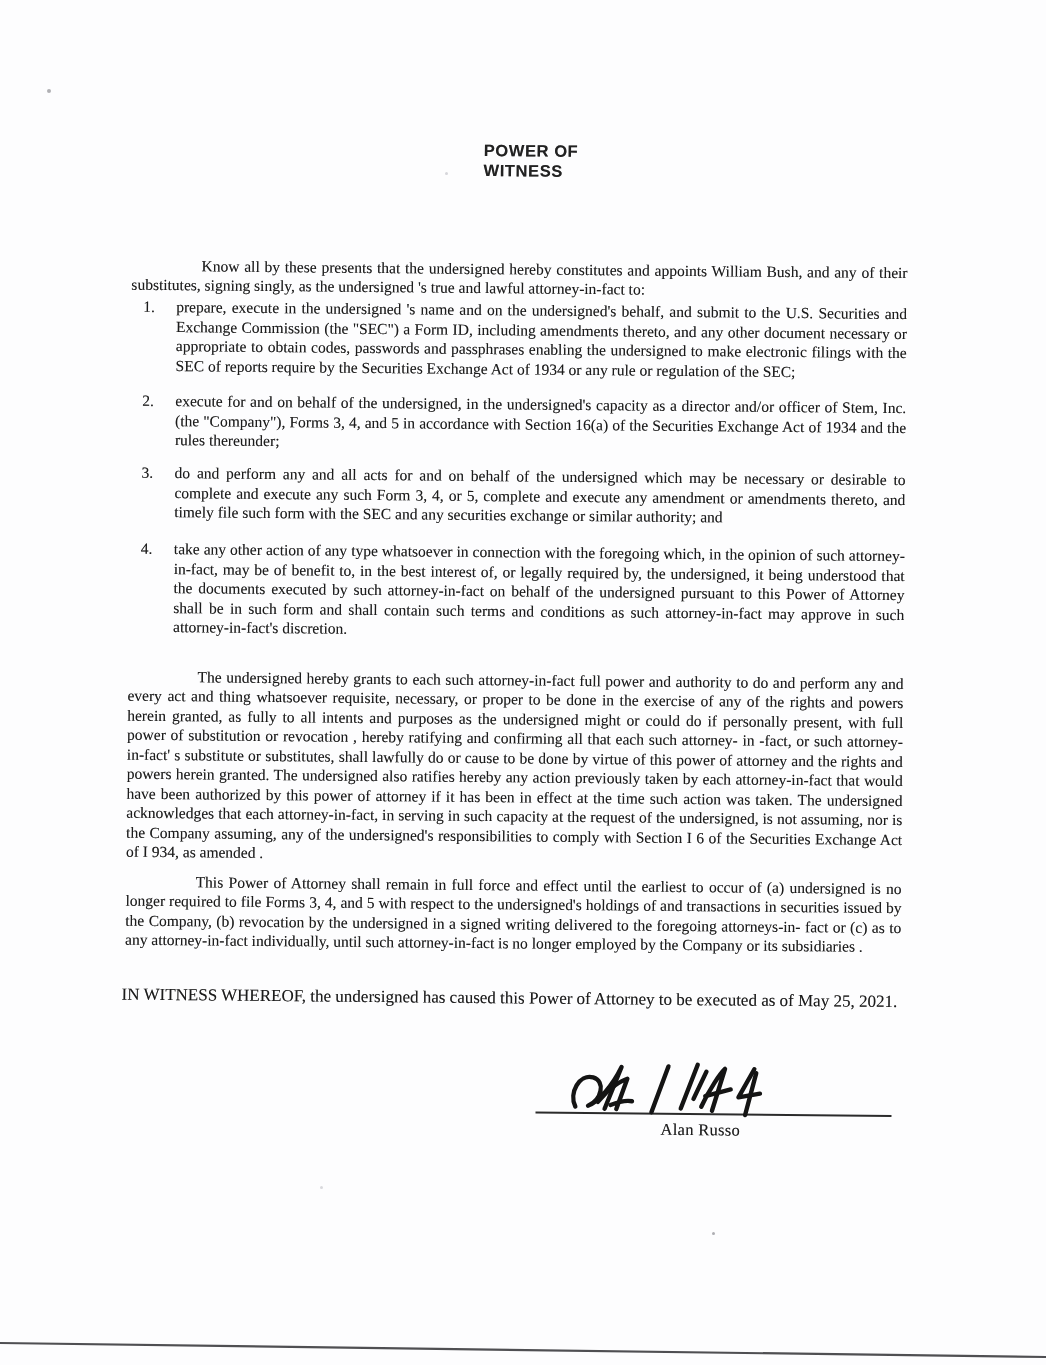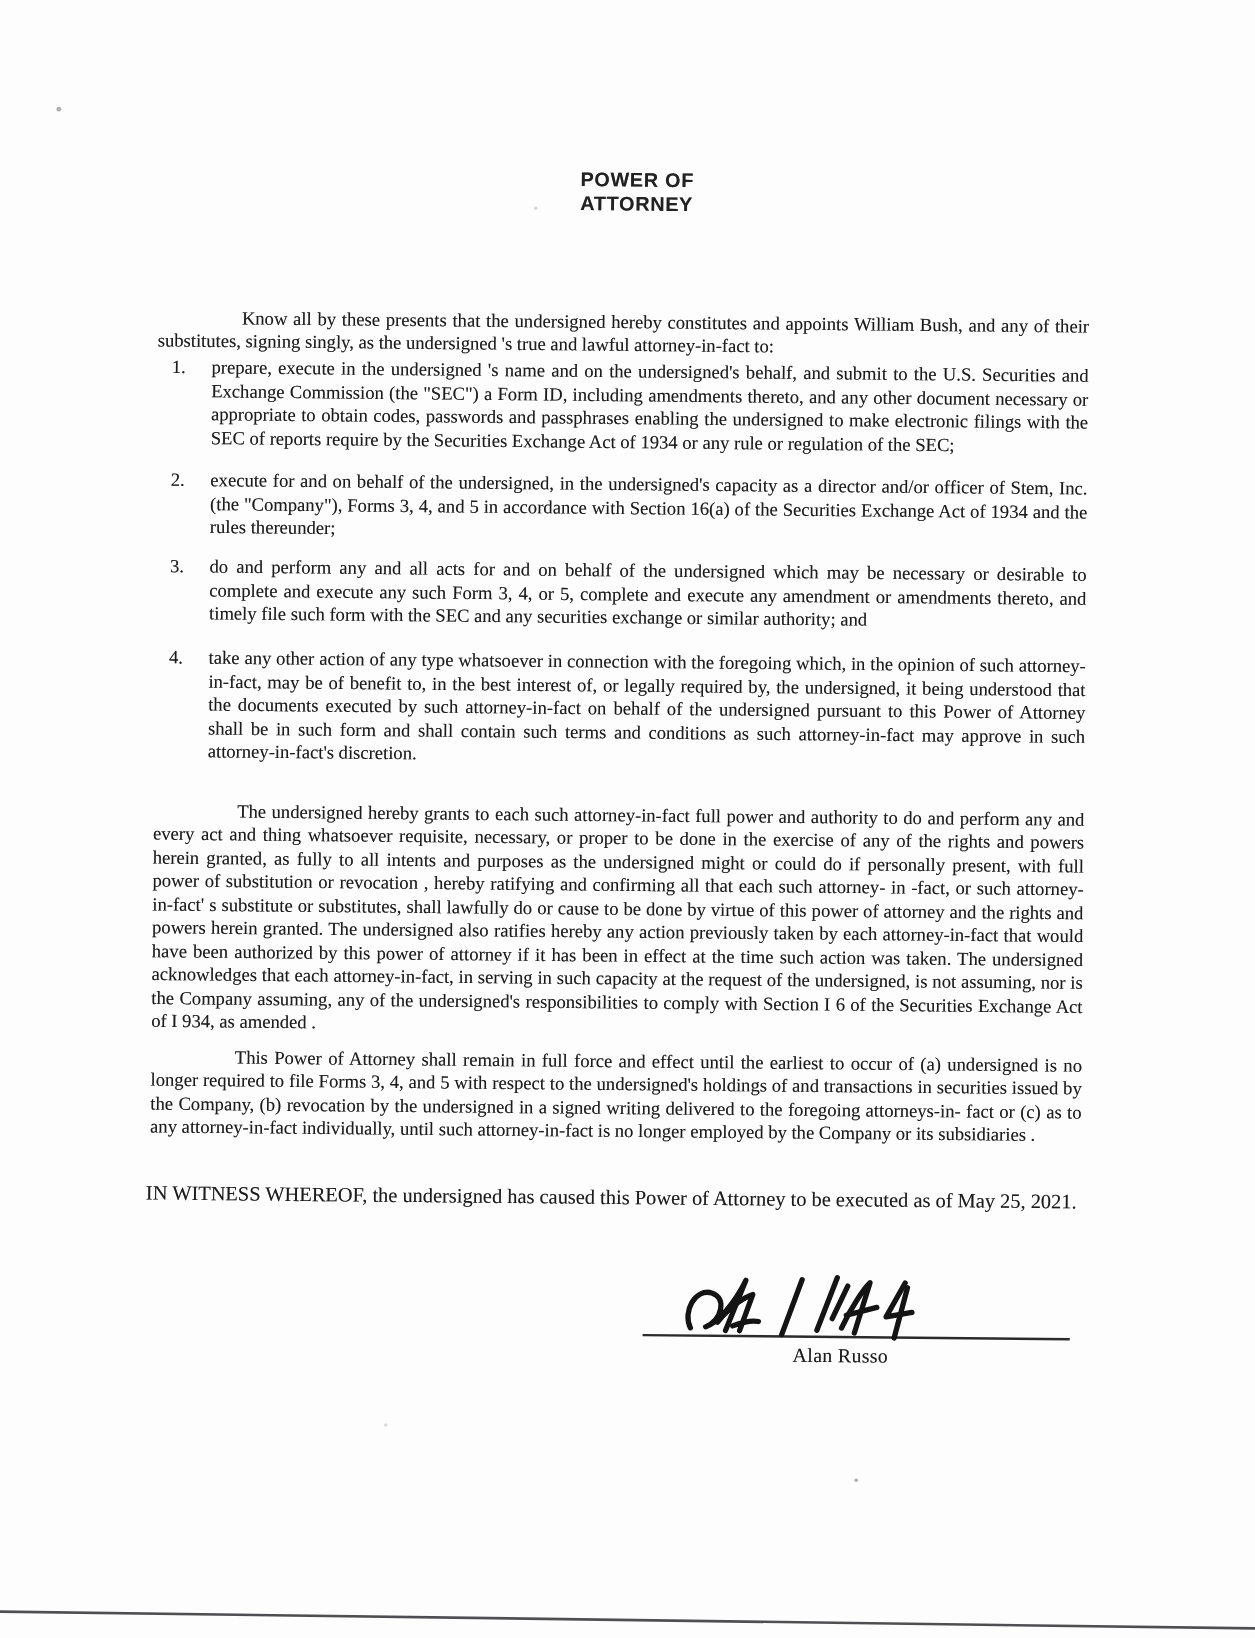--- a/index.html
+++ b/index.html
@@ -120,21 +120,21 @@
   .speck-d { left: 320px; top: 1186px; width: 3px; height: 3px; background: #d9d9dd; }
 </style>
 </head>
 <body>
 
 <div class="page">
   <div class="rot">
 
     <div class="doc-title">
       <div>POWER OF</div>
-      <div>ATTORNEY</div>
+      <div>WITNESS</div>
     </div>
 
     <p class="para indent intro">Know all by these presents that the undersigned hereby constitutes and appoints William Bush, and any of their substitutes, signing singly, as the undersigned 's true and lawful attorney-in-fact to:</p>
 
     <div class="item item-1">
       <span class="num">1.</span>
       <span class="itxt">prepare, execute in the undersigned 's name and on the undersigned's behalf, and submit to the U.S. Securities and Exchange Commission (the "SEC") a Form ID, including amendments thereto, and any other document necessary or appropriate to obtain codes, passwords and passphrases enabling the undersigned to make electronic filings with the SEC of reports require by the Securities Exchange Act of 1934 or any rule or regulation of the SEC;</span>
     </div>
 
     <div class="item item-2">

